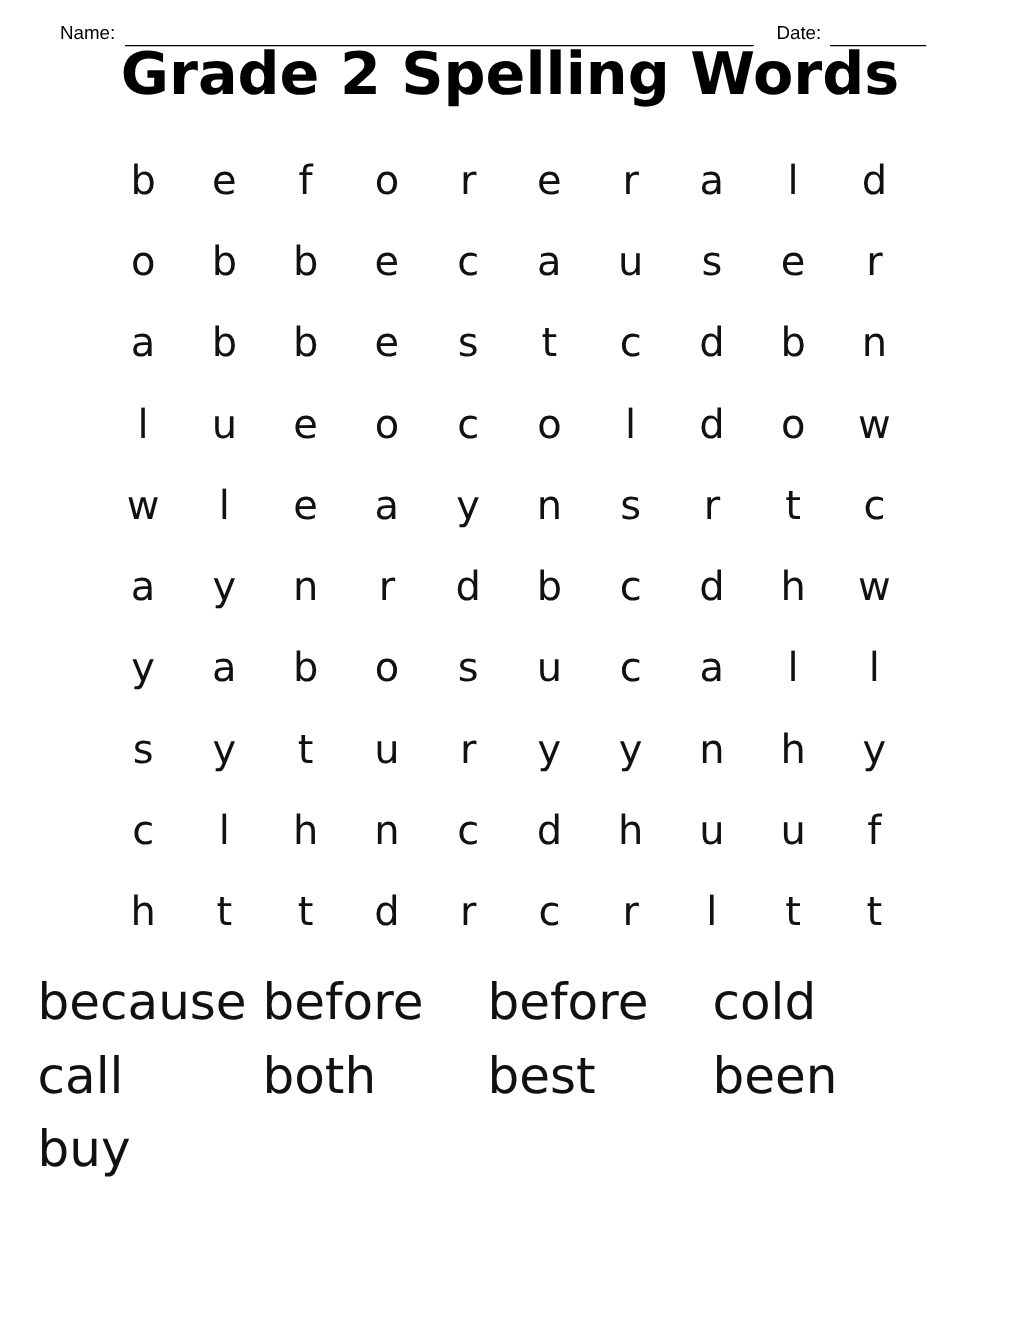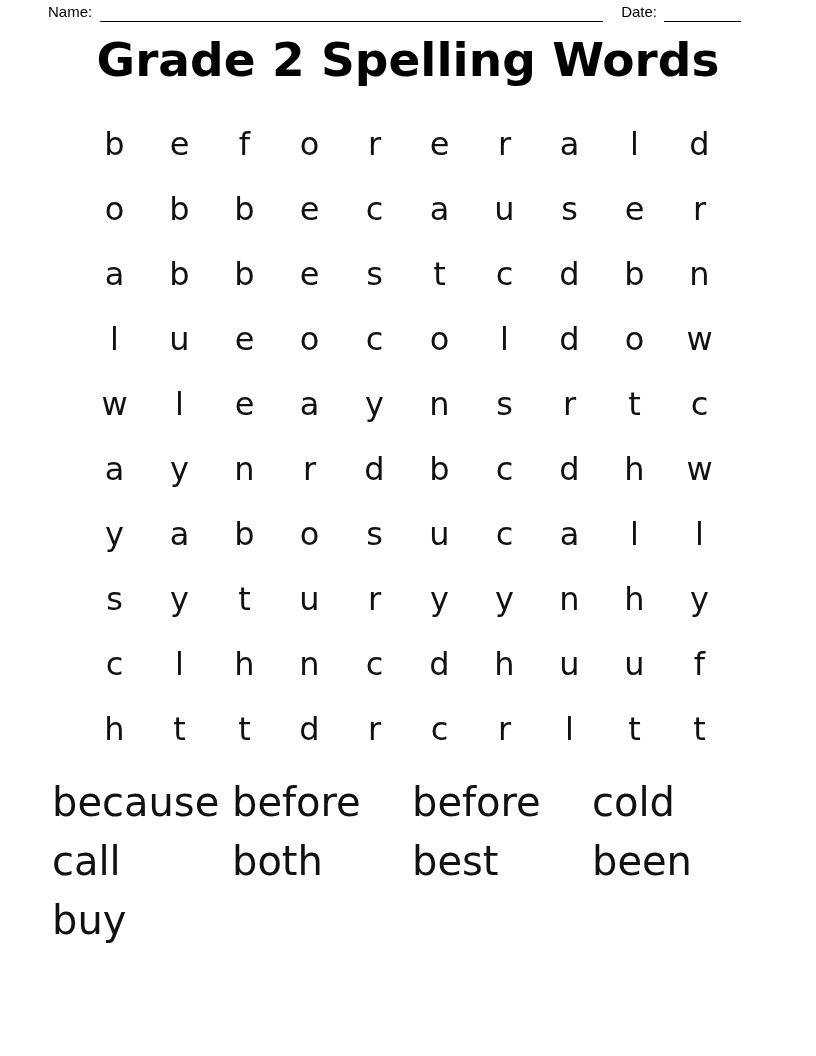--- a/index.html
+++ b/index.html
@@ -19,21 +19,21 @@
     left: 48px;
     right: 75px;
     top: 4px;
     display: flex;
     align-items: flex-end;
     font-family: "Liberation Sans", sans-serif;
     font-size: 15px;
     line-height: 1.1;
     color: #000;
   }
-  .topline .label { white-space: nowrap; padding-bottom: 1px; }
+  .topline .label { white-space: nowrap; padding-bottom: 1px; margin-top: 15px; }
   .fill-line {
     border-bottom: 1.5px solid #000;
     height: 16px;
   }
   .name-line { flex: 1 1 auto; margin-left: 8px; }
   .date-label { margin-left: 18px; text-align: right; }
   .date-line { width: 77px; margin-left: 7px; flex: 0 0 auto; }
   
   .title {
     position: absolute;
@@ -58,21 +58,21 @@
   .letter-cell {
     display: flex;
     align-items: center;
     justify-content: center;
     font-size: 32px;
     color: #111;
   }
   
   .word-list {
     position: absolute;
-    left: 52px;
+    left: 30px;
     top: 772px;
     display: grid;
     grid-template-columns: repeat(4, 180px);
     grid-auto-rows: 59px;
   }
   .word-item {
     display: flex;
     align-items: center;
     font-size: 40px;
     color: #111;

